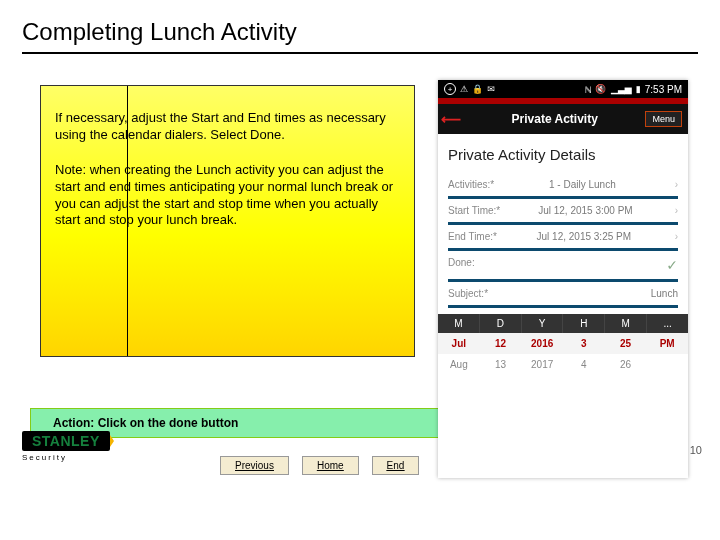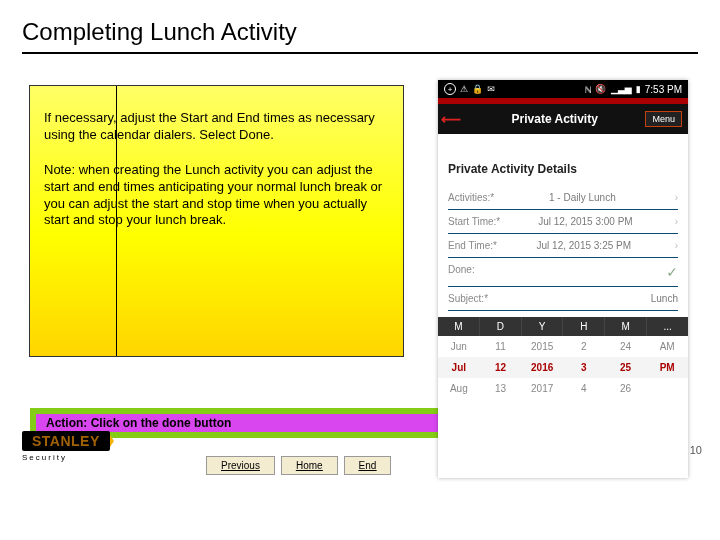--- a/index.html
+++ b/index.html
@@ -3,40 +3,40 @@
 <meta charset="utf-8">
 <style>
   * { box-sizing: border-box; margin: 0; padding: 0; }
   html, body { width: 720px; height: 540px; font-family: Arial, Helvetica, sans-serif; background: #fff; color: #000; }
   .page { position: relative; width: 720px; height: 476px; }
 
   .title { position: absolute; left: 22px; top: 18px; font-size: 24px; font-weight: 400; }
   .title-rule { position: absolute; left: 22px; top: 52px; width: 676px; height: 2px; background: #000; }
 
   
-  .note-panel { position: absolute; left: 29px; top: 85px; width: 375px; height: 272px;
+  .note-panel { position: absolute; left: 40px; top: 85px; width: 375px; height: 272px;
     background: linear-gradient(to bottom, #ffff66 0%, #ffff00 55%, #ffd500 100%);
     border: 1px solid #333; }
   .note-vline { position: absolute; left: 86px; top: 0; width: 1px; height: 100%; background: #000; }
   .note-text { position: absolute; left: 14px; top: 24px; right: 14px; font-size: 13px; line-height: 1.3; }
   .note-text p { margin-bottom: 18px; }
 
   
   .action-bar { position: absolute; left: 30px; top: 408px; width: 654px; height: 30px;
-    background: #d946ef; border: 6px solid #84cc16; display: flex; align-items: center; padding-left: 10px; }
+    background: #86efac; border: 1px solid #84cc16; display: flex; align-items: center; padding-left: 22px; }
   .action-bar span { font-size: 12px; font-weight: bold; color: #000; }
 
   
-  .nav { position: absolute; top: 456px; left: 206px; display: flex; gap: 6px; text-decoration: underline; }
+  .nav { position: absolute; top: 456px; left: 220px; display: flex; gap: 13px; text-decoration: underline; }
   .nav-btn { background: #f4ecd1; border: 1px solid #999; font-size: 10px; padding: 3px 14px;
     text-decoration: underline; color: #000; cursor: pointer; }
 
   
   .logo { position: absolute; left: 22px; bottom: 14px; }
-  .logo-mark { background: #000; color: #a16207; font-size: 14px; font-weight: bold; letter-spacing: 0.5px;
+  .logo-mark { background: #000; color: #15803d; font-size: 14px; font-weight: bold; letter-spacing: 0.5px;
     padding: 2px 10px; display: inline-block; border-radius: 2px; position: relative; }
   .logo-notch { display:inline-block; width:0; height:0; border-top:9px solid transparent;
     border-bottom:9px solid transparent; border-left:6px solid #f5b400; vertical-align: top; margin-left:-2px; margin-top:1px;}
   .logo-sub { display:block; font-size:8px; color:#000; letter-spacing:2px; margin-top:2px; }
   .icon-legend-btn { position: absolute; right: 50px; bottom: 18px; background: #f0abfc; color:#000;
     font-size: 10px; padding: 12px 12px; border: none; cursor: pointer; }
   .page-num { position: absolute; right: 18px; bottom: 20px; font-size: 11px; color: #555; }
 
   
   .phone { position: absolute; right: 32px; top: 80px; width: 250px; height: 398px; background: #fff;
@@ -48,22 +48,22 @@
   .circle-icon { width:12px; height:12px; border:1px solid #fff; border-radius:50%; display:inline-flex;
     align-items:center; justify-content:center; font-size:8px; }
 
   .redbar { height: 6px; background: #a00; }
   .appbar { height: 30px; background: #111; color:#fff; display:flex; align-items:center; position:relative; }
   .appbar .back { width:26px; text-align:center; font-size:14px; font-weight:bold; color:#d22; }
   .appbar .apptitle { flex:1; text-align:center; font-weight:bold; font-size:12px; }
   .appbar .menu { border:1px solid #c2410c; background:#222; font-size:9px; padding:2px 6px; margin-right:6px; }
 
   .details { background:#fff; padding: 6px 10px; }
-  .details-hdr { font-weight:bold; font-size:12px; margin: 22px 0 10px 0; color:#222; }
-  .row { display:flex; justify-content:space-between; padding:6px 0; border-bottom:1px solid #0c4a6e;
+  .details-hdr { font-weight:normal; font-size:15px; margin: 6px 0 10px 0; color:#222; }
+  .row { display:flex; justify-content:space-between; padding:6px 0; border-bottom:3px solid #0c4a6e;
     font-size:10px; color:#555; }
   .row .lbl { color:#888; }
   .row .val { color:#7a7a7a; }
   .row.chev::after { content:"›"; color:#bbb; margin-left:4px; }
   .checkmark { color:#8a8; font-size:14px; }
 
   .btnrow { display:flex; justify-content:space-between; align-items:center; background:#222;
     padding:6px 8px; }
   .btn-cancel { color:#fff; background:#333; border:1px solid #555; font-size:10px; padding:3px 10px; }
   .btn-done { color:#fff; background:#f37021; border:2px solid #2aa3ff; font-size:11px; font-weight:bold;
@@ -159,28 +159,20 @@
 
 
   <div class="dialhdr">
     <div>M</div>
     <div>D</div>
     <div>Y</div>
     <div>H</div>
     <div>M</div>
     <div>...</div>
   </div>
-  <div class="dialrow dim">
-    <div>Jun</div>
-    <div>11</div>
-    <div>2015</div>
-    <div>2</div>
-    <div>24</div>
-    <div>AM</div>
-  </div>
   <div class="dialrow sel">
     <div>Jul</div>
     <div>12</div>
     <div>2016</div>
     <div>3</div>
     <div>25</div>
     <div>PM</div>
   </div>
   <div class="dialrow dim">
     <div>Aug</div>

